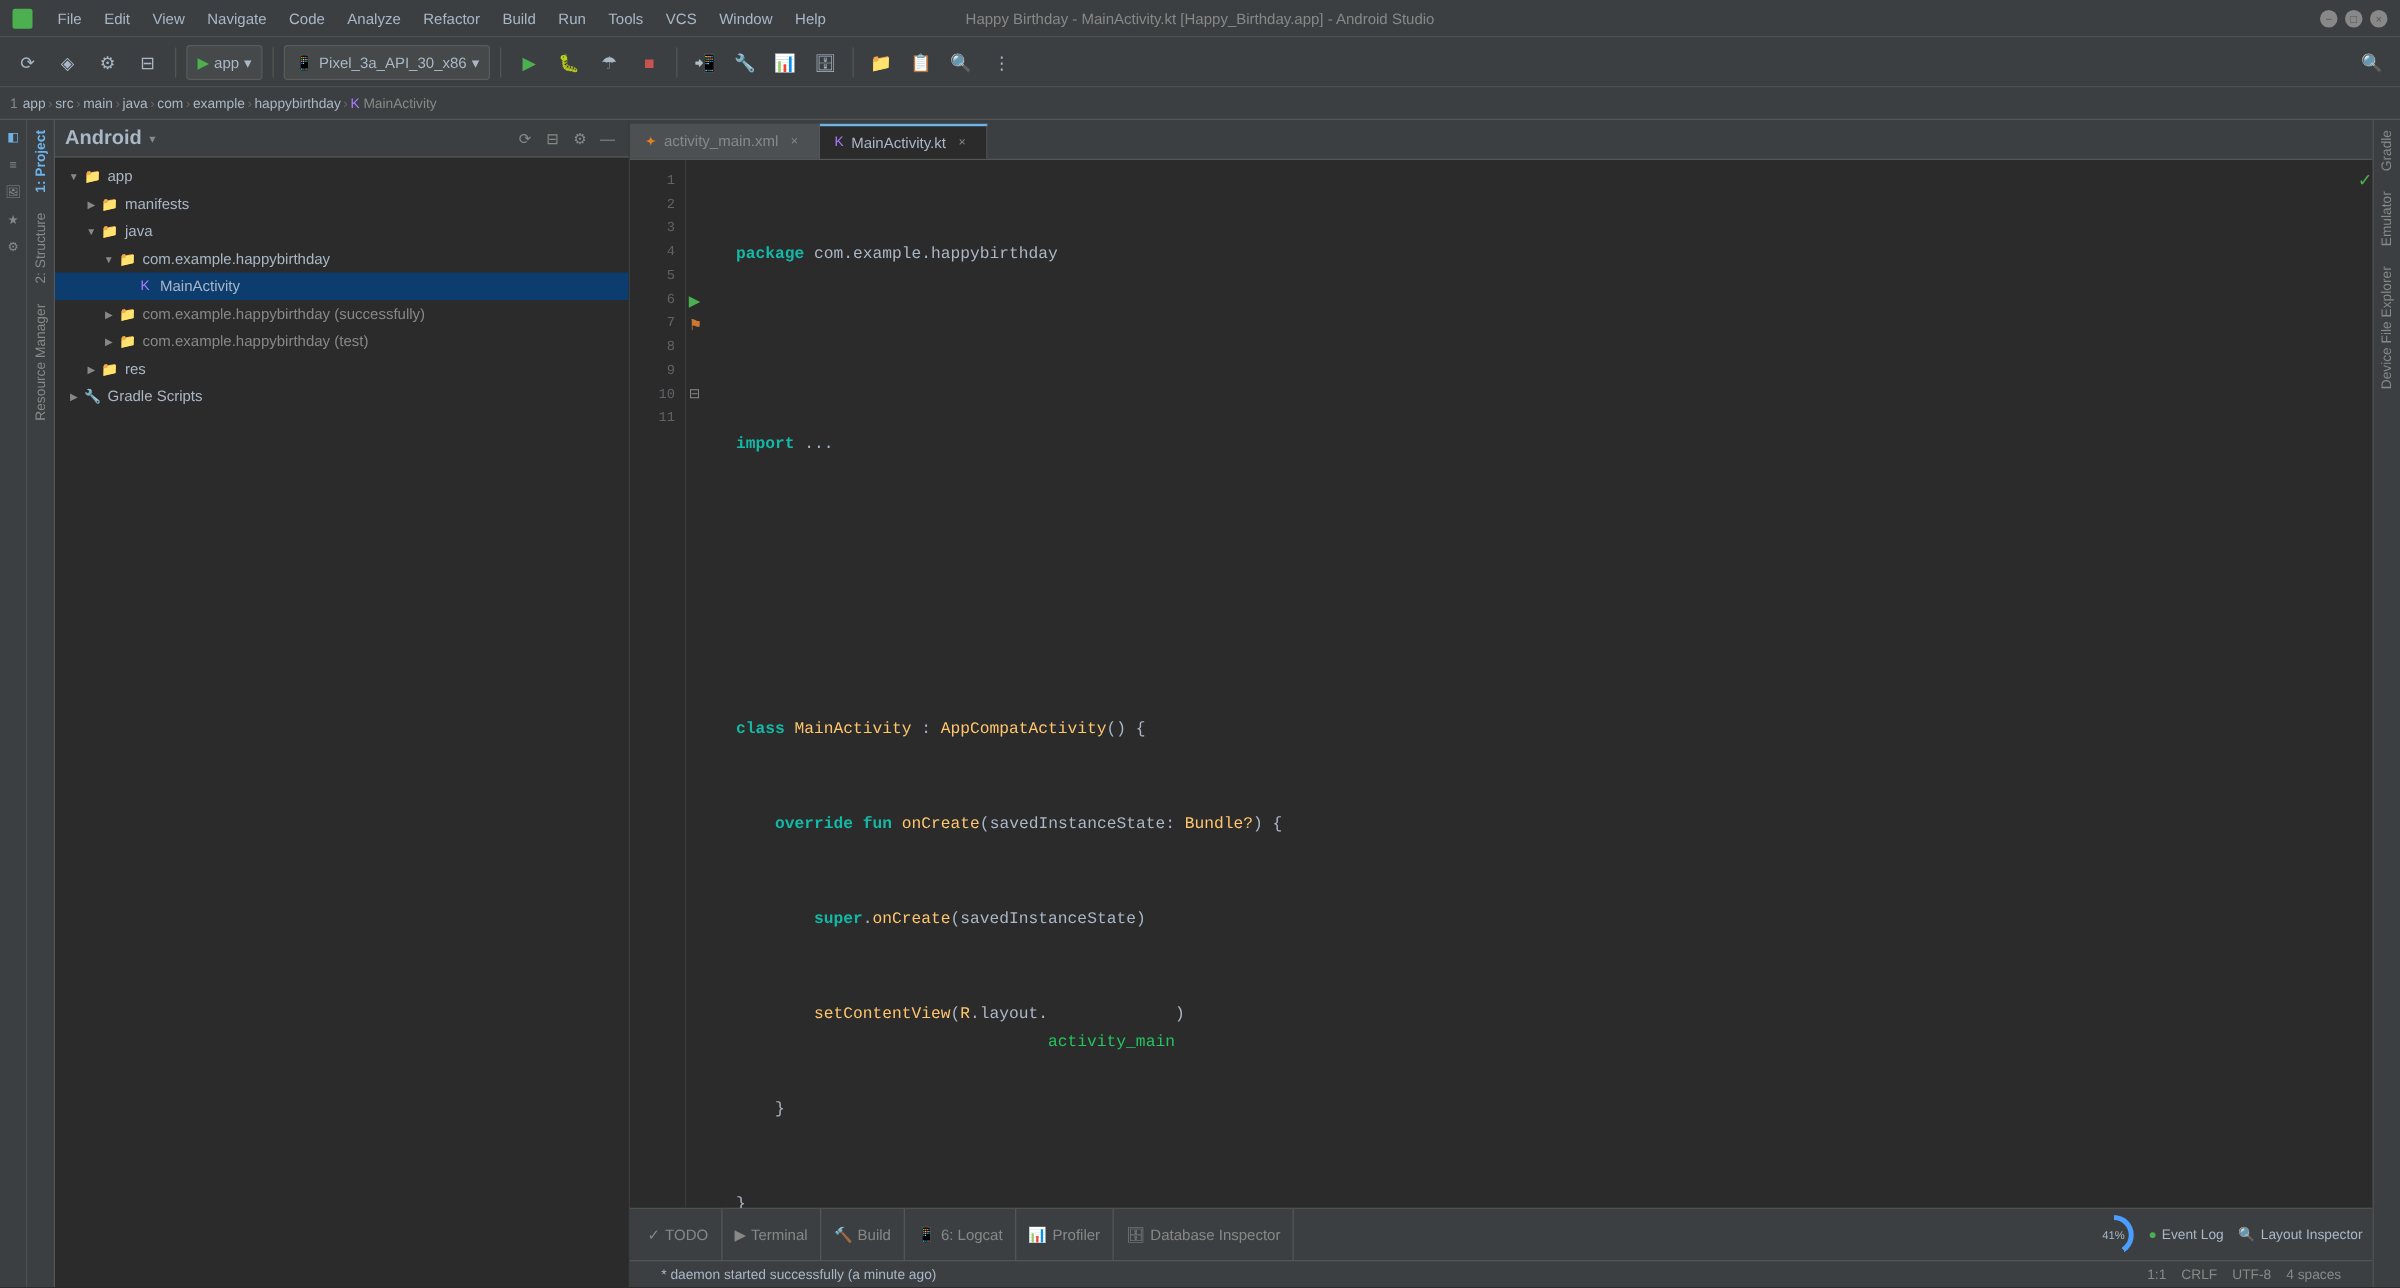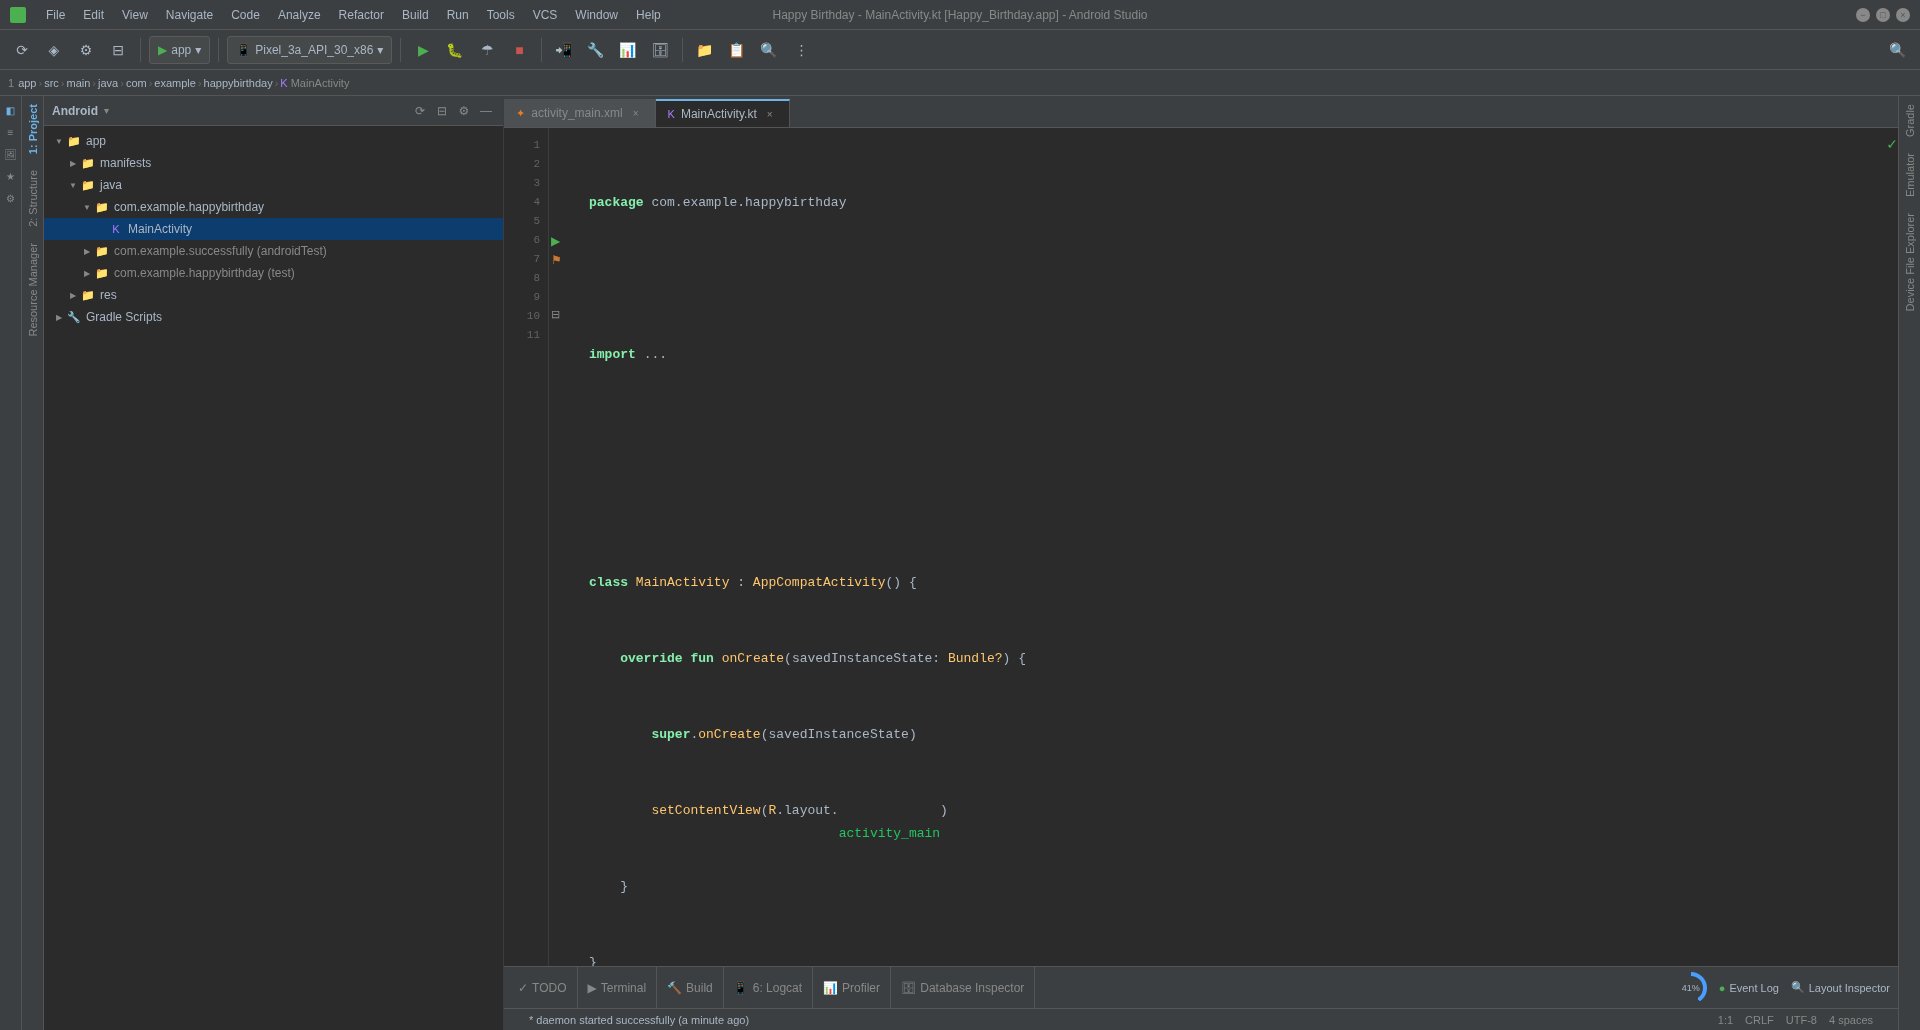--- a/index.html
+++ b/index.html
@@ -295,21 +295,21 @@
       color: #a9b7c6;
       white-space: pre;
       overflow-x: auto;
     }
     .code-line {
       height: 19px;
       display: flex;
       align-items: center;
       position: relative;
     }
-    .kw-keyword { color: #86efac; font-weight: bold; }
+    .kw-keyword { color: #14b8a6; font-weight: bold; }
     .kw-classname { color: #ffc66d; }
     .kw-param { color: #a9b7c6; }
     .kw-method { color: #ffc66d; }
     .kw-field { color: #22c55e; margin-top: 46px; }
     .kw-package { color: #a9b7c6; }
     .right-side-tab {
       writing-mode: vertical-rl;
       text-orientation: mixed;
       transform: rotate(180deg);
       font-size: 11px;
@@ -503,21 +503,21 @@
 
   <div style="width:22px;background:#3c3f41;border-right:1px solid #555;display:flex;flex-direction:column;align-items:center;justify-content:flex-start;flex-shrink:0;">
     <div style="writing-mode:vertical-rl;transform:rotate(180deg);font-size:11px;color:#6db3e8;cursor:pointer;padding:8px 4px;white-space:nowrap;font-weight:bold;">1: Project</div>
     <div style="writing-mode:vertical-rl;transform:rotate(180deg);font-size:11px;color:#888;cursor:pointer;padding:8px 4px;white-space:nowrap;">2: Structure</div>
     <div style="writing-mode:vertical-rl;transform:rotate(180deg);font-size:11px;color:#888;cursor:pointer;padding:8px 4px;white-space:nowrap;">Resource Manager</div>
   </div>
 
   <div id="project-panel">
     <div id="project-header">
       <div style="display:flex;align-items:center;gap:6px;">
-        <span style="font-size:12px;font-weight:bold;color:#a9b7c6;">Android</span>
+        <span style="font-size:16px;font-weight:bold;color:#a9b7c6;">Android</span>
         <span style="color:#888;font-size:10px;">▾</span>
       </div>
       <div class="panel-controls">
         <div class="panel-ctrl-btn">⟳</div>
         <div class="panel-ctrl-btn">⊟</div>
         <div class="panel-ctrl-btn">⚙</div>
         <div class="panel-ctrl-btn">—</div>
       </div>
     </div>
 
@@ -555,21 +555,21 @@
         <span class="indent" style="width:46px;"></span>
         <span class="arrow" style="visibility:hidden;">▶</span>
         <span class="item-icon kt-icon">K</span>
         <span class="item-label">MainActivity</span>
       </div>
 
       <div class="tree-item">
         <span class="indent" style="width:32px;"></span>
         <span class="arrow">▶</span>
         <span class="item-icon folder-icon">📁</span>
-        <span class="item-label item-label gray">com.example.successfully (androidTest)</span>
+        <span class="item-label item-label gray">com.example.happybirthday (successfully)</span>
       </div>
 
       <div class="tree-item">
         <span class="indent" style="width:32px;"></span>
         <span class="arrow">▶</span>
         <span class="item-icon folder-icon">📁</span>
         <span class="item-label item-label gray">com.example.happybirthday (test)</span>
       </div>
 
       <div class="tree-item">

